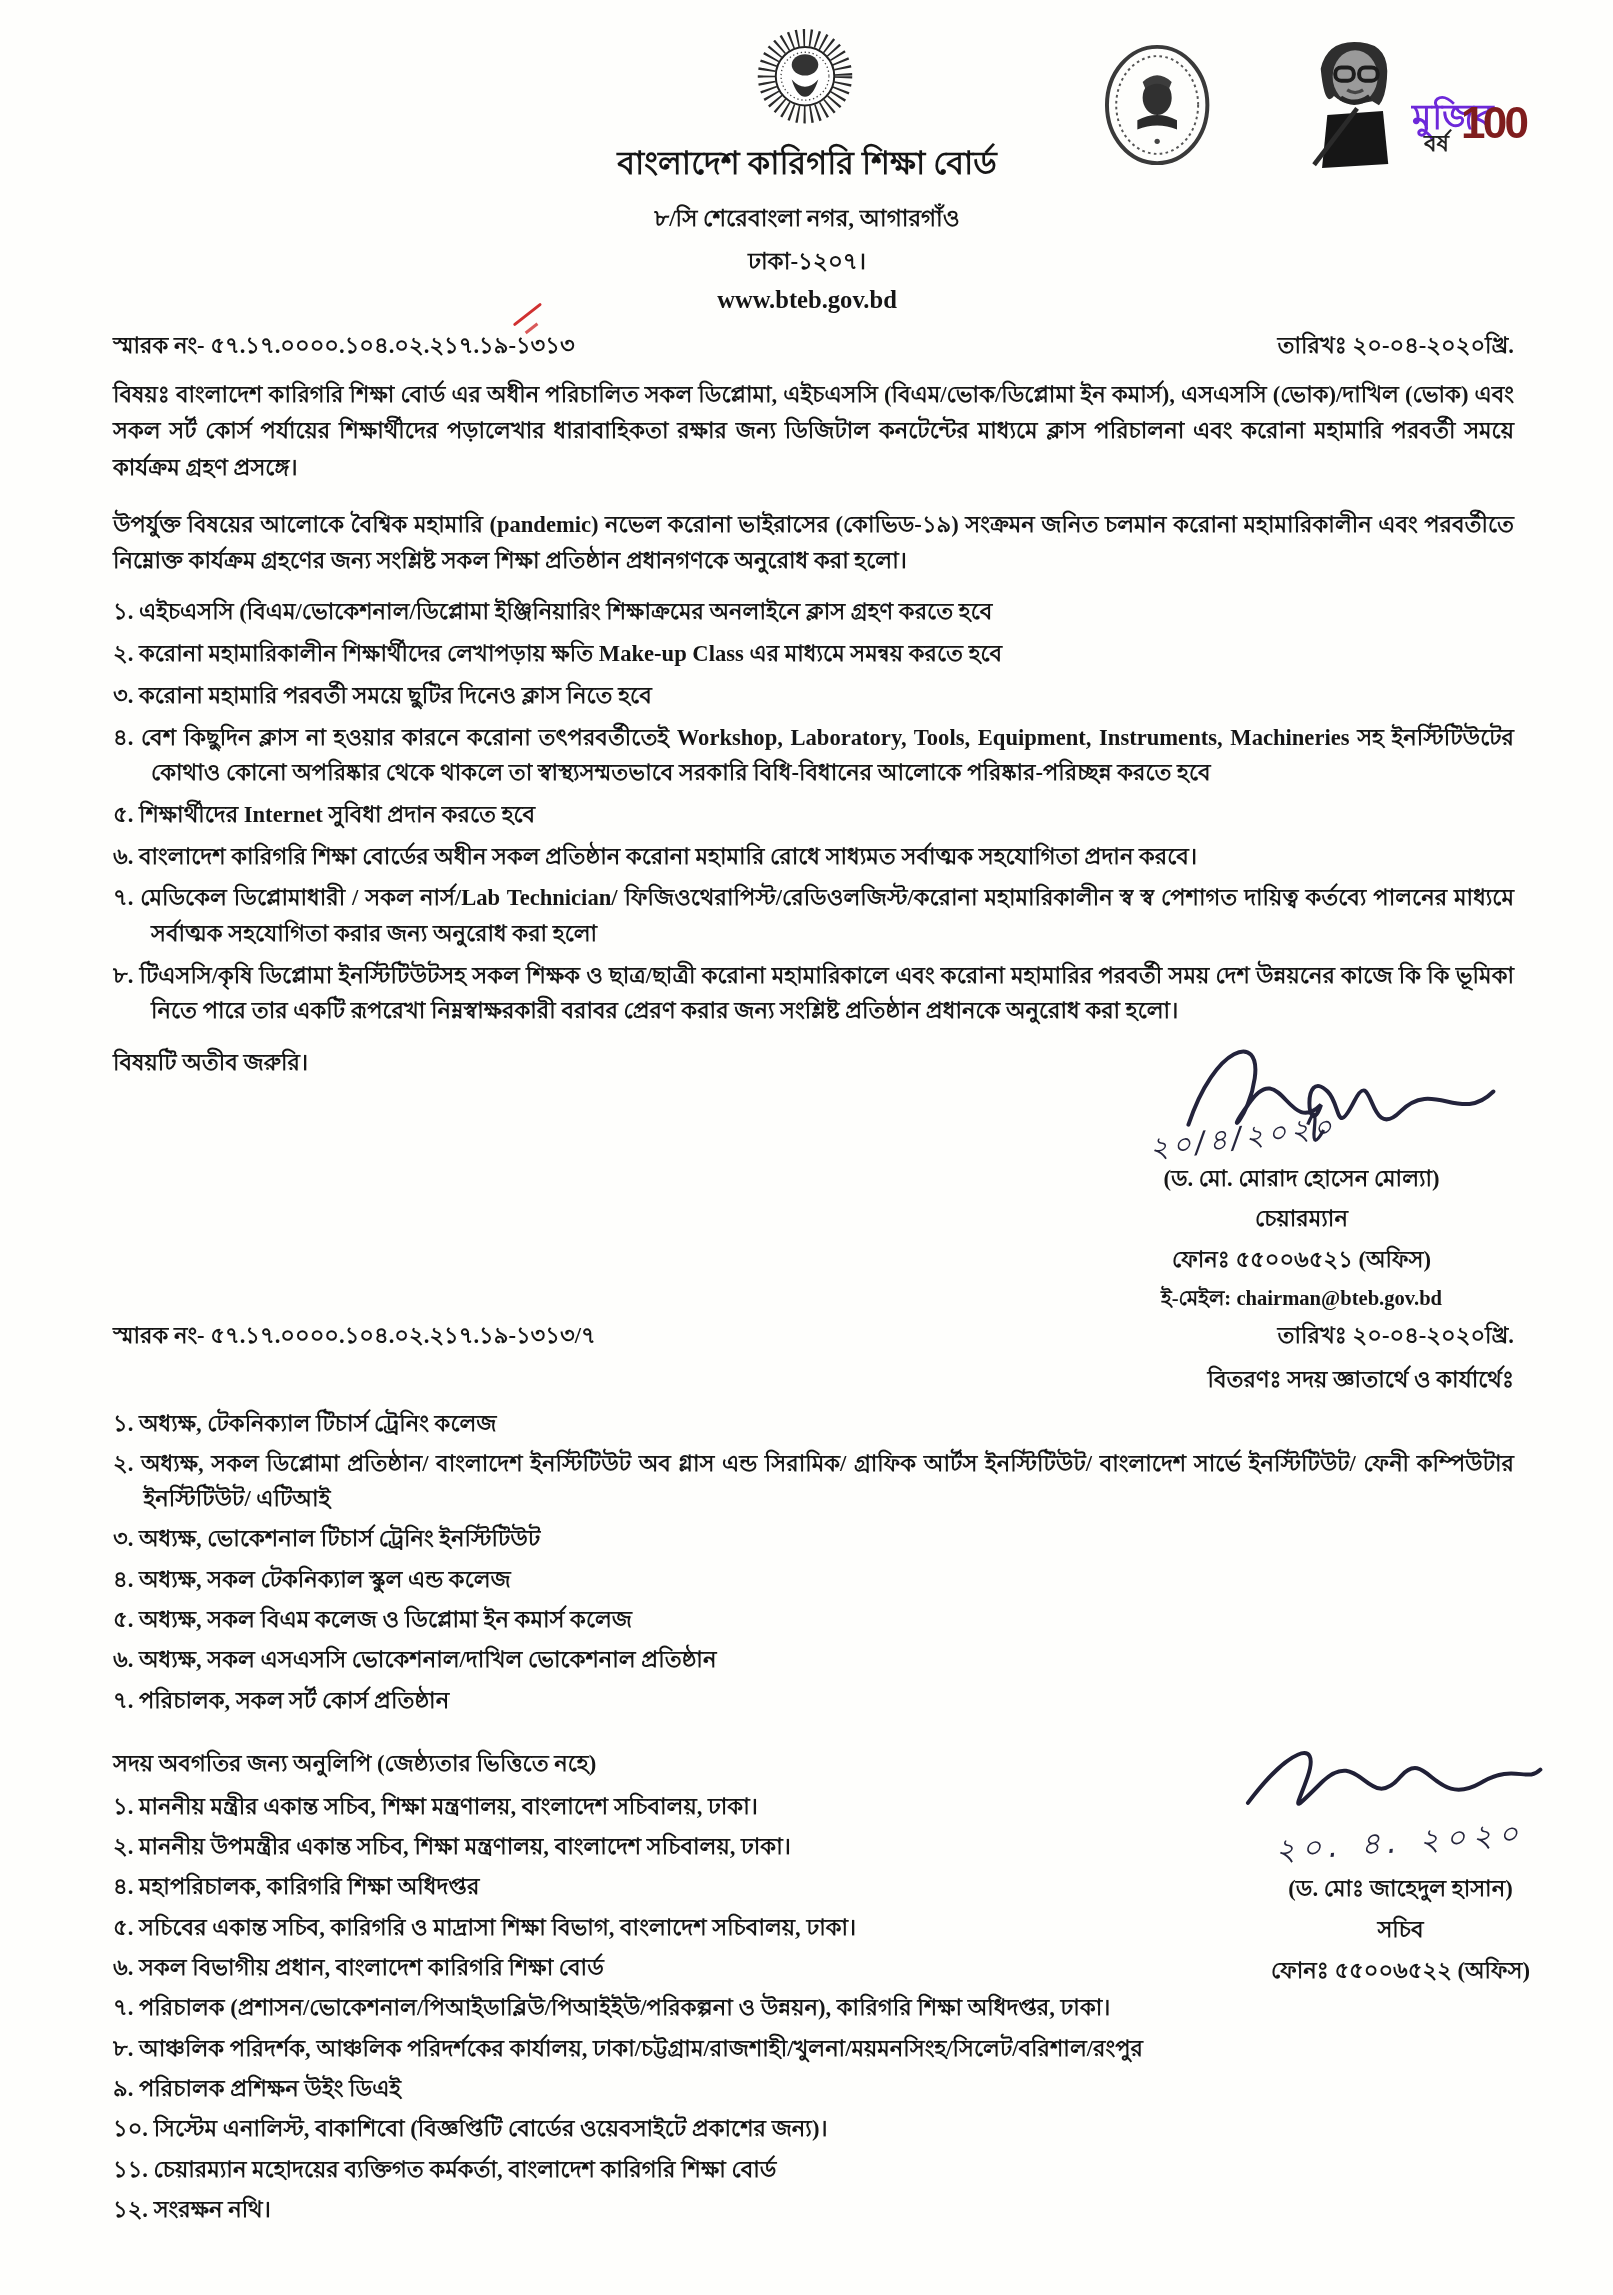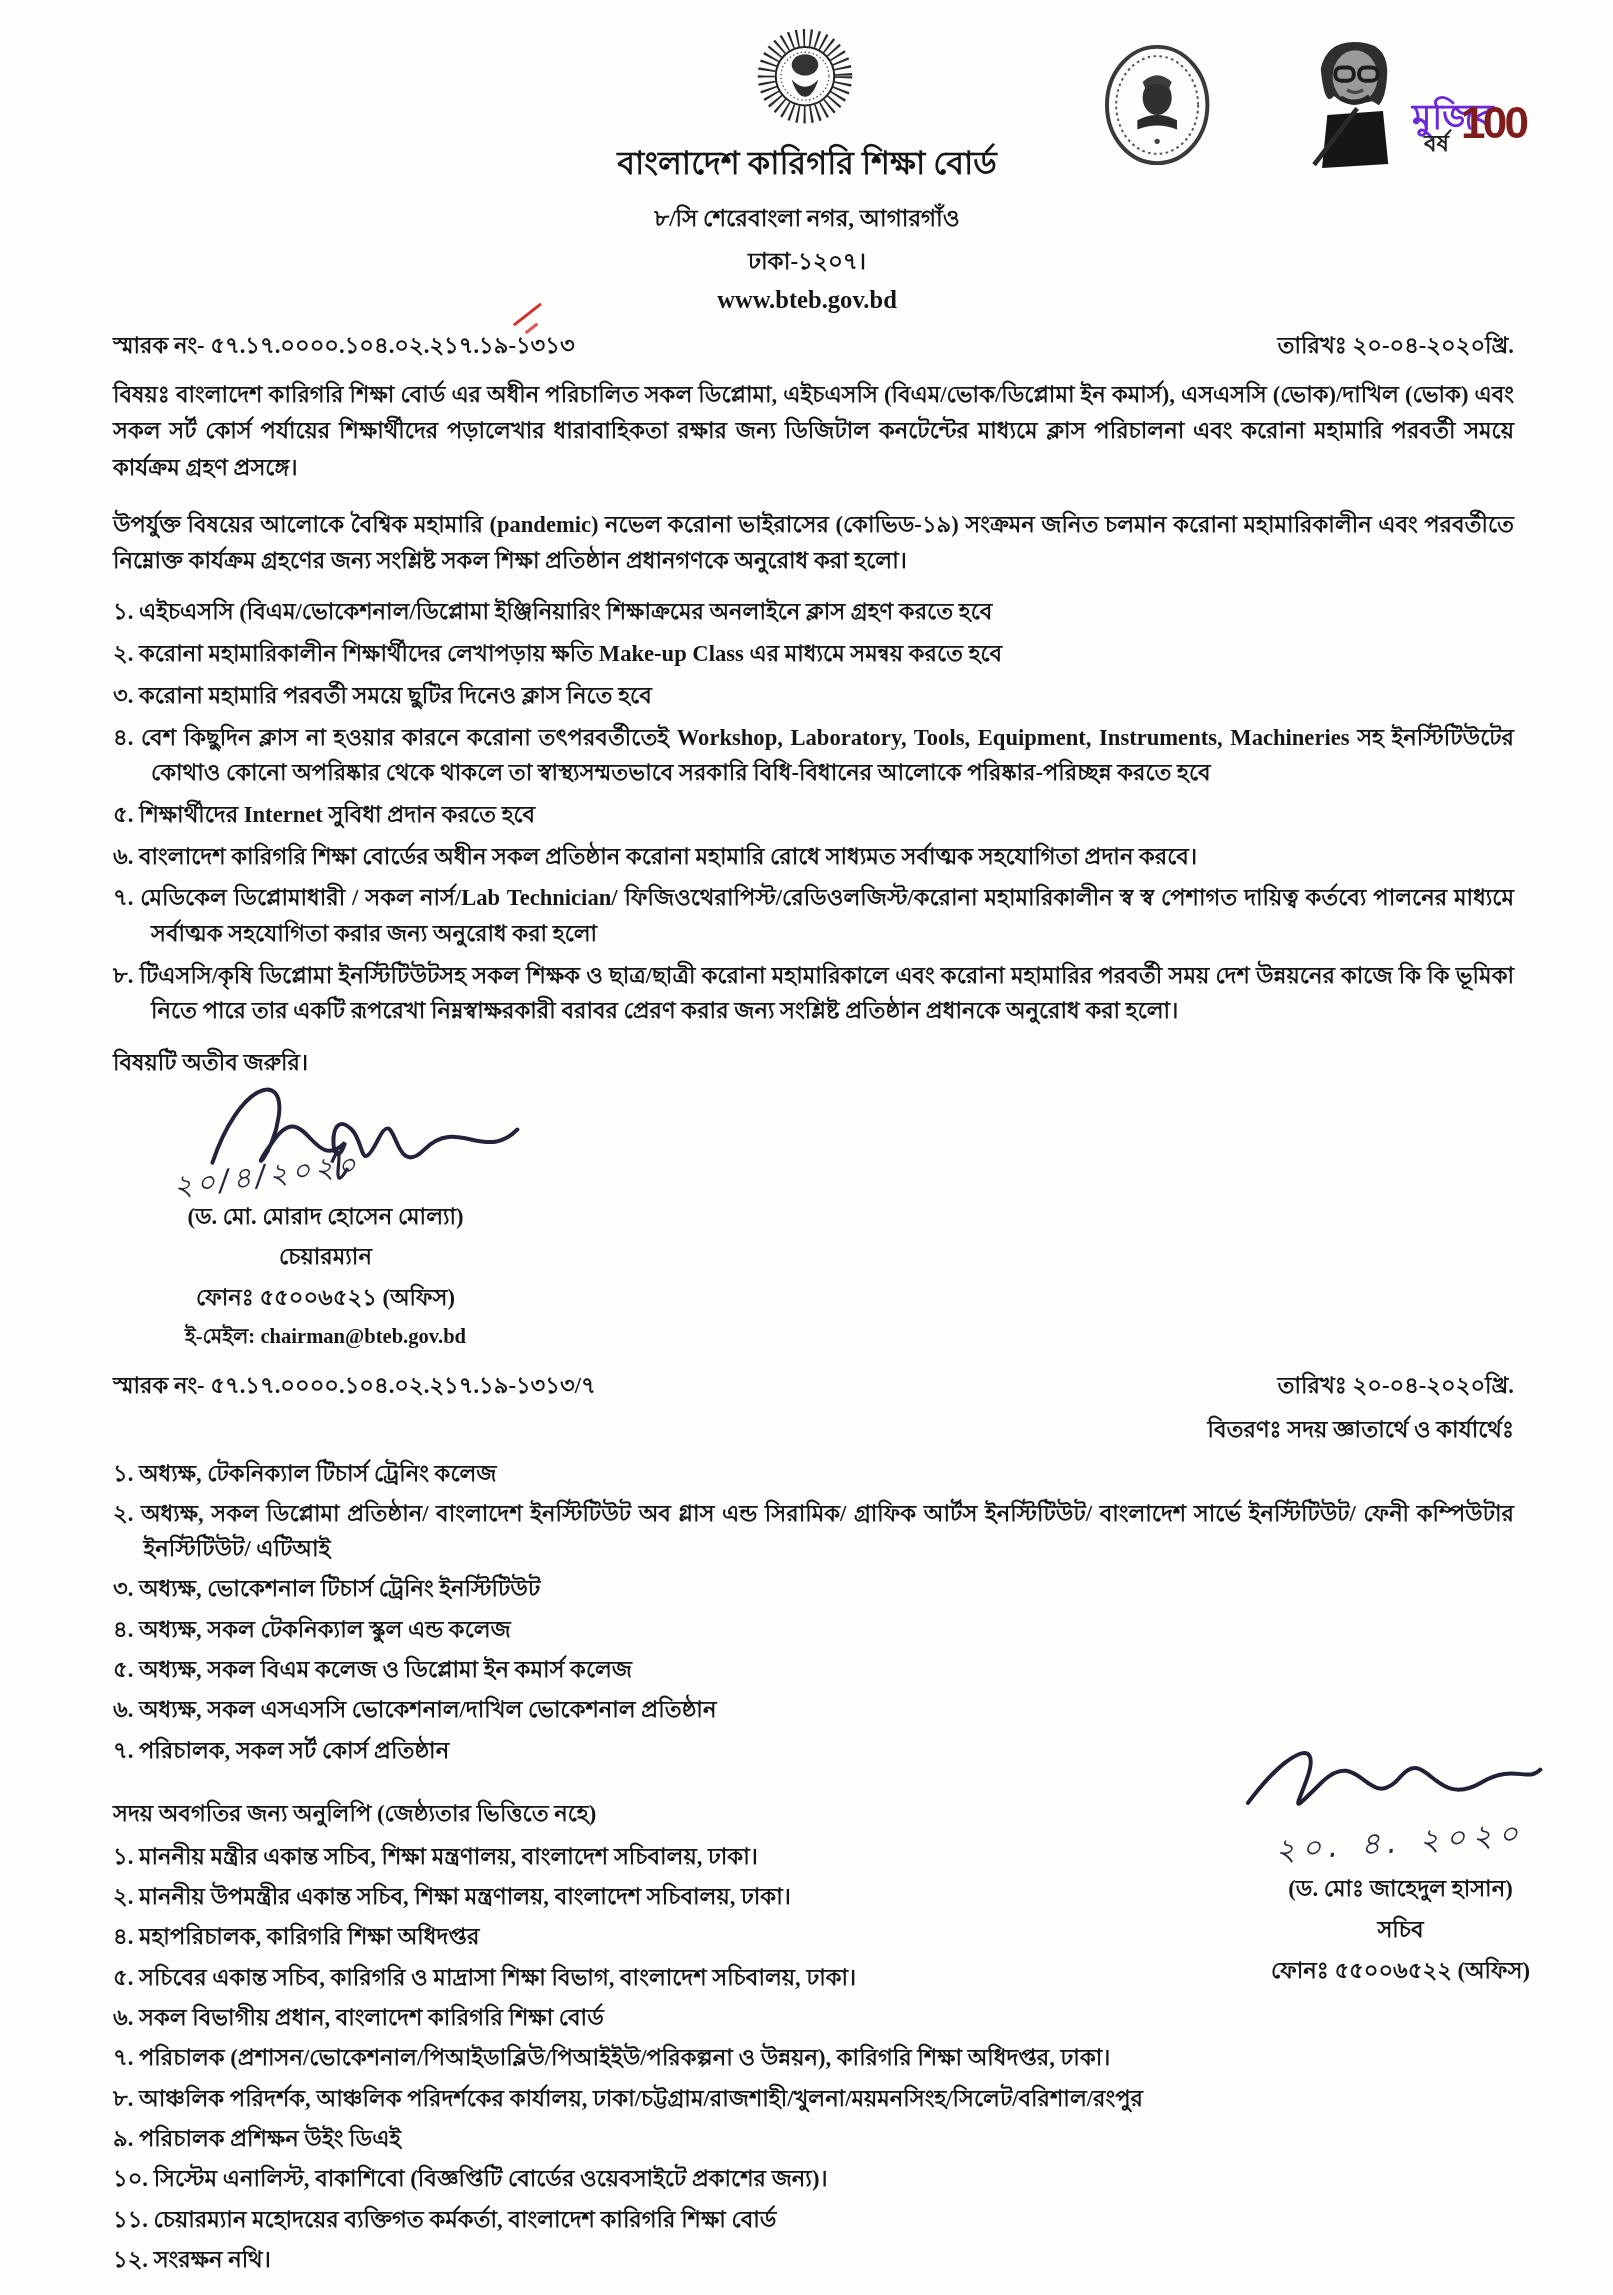--- a/index.html
+++ b/index.html
@@ -24,21 +24,21 @@
   .site{font-size:24.6px; margin-top:4px;}
   
   .memo-row{display:flex; justify-content:space-between; align-items:flex-start; font-size:22.6px; margin-top:9.3px;gap:27px;}
   .red-tick{position:absolute; left:510px; top:313px; width:35px; height:3.3px; background:#d03030; transform:rotate(-38deg); border-radius:2px;}
   .red-tick2{position:absolute; left:524px; top:327px; width:14.6px; height:2.7px; background:#d03030; transform:rotate(-38deg); opacity:.8;}
   .subject{margin-top:10.6px; font-size:22.6px; line-height:1.62; text-align:justify;}
   .intro{margin-top:20px; font-size:22.6px; line-height:1.62; text-align:justify;}
   .list{margin-top:14.6px;}
   .list-item{font-size:22.6px; line-height:1.58; margin-top:6px; padding-left:38px; text-indent:-38px; text-align:justify;}
   
-  .sig-row{display:flex; justify-content:space-between; margin-top:16px;flex-direction:column;}
+  .sig-row{display:flex; justify-content:space-between; margin-top:16px;}
   .urgent{font-size:22.6px;}
   .sig-block{width:425px; text-align:center; margin-top:-20px;}
   .sig-line{font-size:22.6px; margin-top:2.7px;}
   .sig-line.small{font-size:20.6px;}
   .hand{font-family:"DejaVu Sans","Liberation Sans",sans-serif; font-style:italic; font-weight:normal; color:#26263d;}
   .hand-date-chair{position:absolute; margin-left:-153px; margin-top:-44px; font-size:29px; transform:rotate(-7deg); letter-spacing:4px;}
   .dist-head{font-size:22.6px; margin-top:6.6px;text-align:right;}
   .dist-item{font-size:22.6px; line-height:1.55; margin-top:5.3px; padding-left:30.5px; text-indent:-30.5px; text-align:justify;}
   .cc-head{font-size:22.6px; margin-top:28px;}
   .secretary{position:absolute; left:1228px; top:1723px; width:345px; text-align:center;}
@@ -127,21 +127,21 @@
         <div class="sig-line">(ড. মো. মোরাদ হোসেন মোল্যা)</div>
         <div class="sig-line">চেয়ারম্যান</div>
         <div class="sig-line">ফোনঃ ৫৫০০৬৫২১ (অফিস)</div>
         <div class="sig-line small">
           <span>ই-মেইল:</span>
           <span>chairman@bteb.gov.bd</span>
         </div>
       </div>
     </div>
 
-    <div class="memo-row" style="margin-top:13px;">
+    <div class="memo-row" style="margin-top:1px;">
       <span>স্মারক নং- ৫৭.১৭.০০০০.১০৪.০২.২১৭.১৯-১৩১৩/৭</span>
       <span>তারিখঃ ২০-০৪-২০২০খ্রি.</span>
     </div>
 
     <div class="dist-head">বিতরণঃ সদয় জ্ঞাতার্থে ও কার্যার্থেঃ</div>
     <div>
       <div class="dist-item">১. অধ্যক্ষ, টেকনিক্যাল টিচার্স ট্রেনিং কলেজ</div>
       <div class="dist-item">২. অধ্যক্ষ, সকল ডিপ্লোমা প্রতিষ্ঠান/ বাংলাদেশ ইনস্টিটিউট অব গ্লাস এন্ড সিরামিক/ গ্রাফিক আর্টস ইনস্টিটিউট/ বাংলাদেশ সার্ভে ইনস্টিটিউট/ ফেনী কম্পিউটার ইনস্টিটিউট/ এটিআই</div>
       <div class="dist-item">৩. অধ্যক্ষ, ভোকেশনাল টিচার্স ট্রেনিং ইনস্টিটিউট</div>
       <div class="dist-item">৪. অধ্যক্ষ, সকল টেকনিক্যাল স্কুল এন্ড কলেজ</div>

